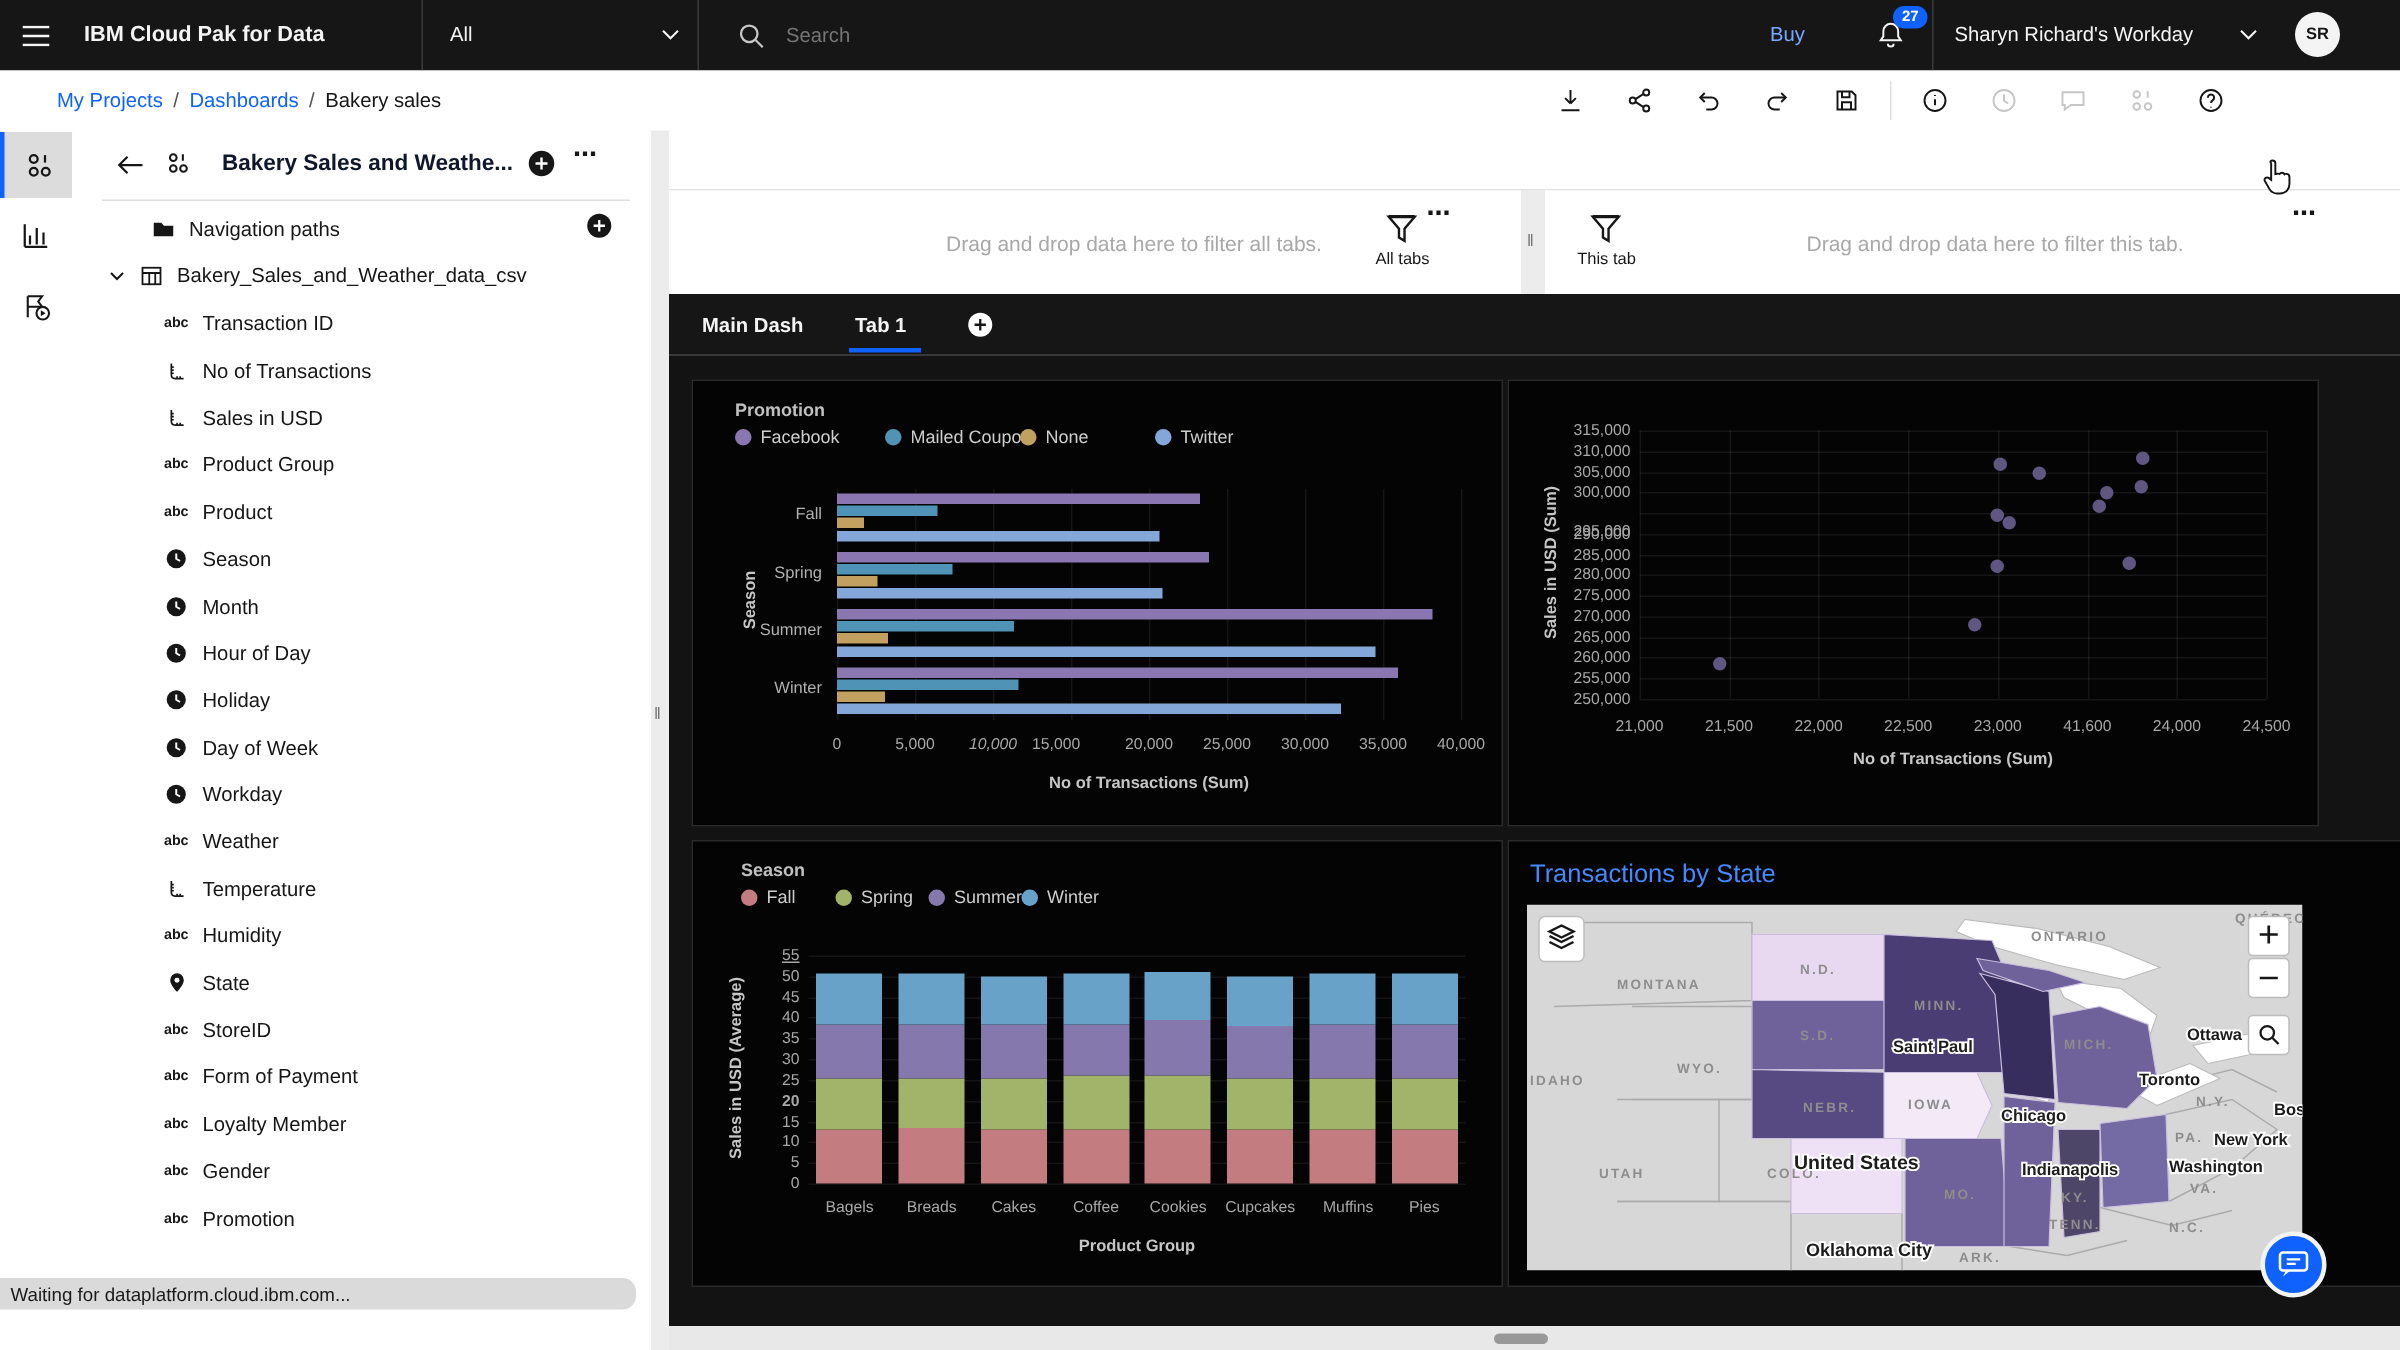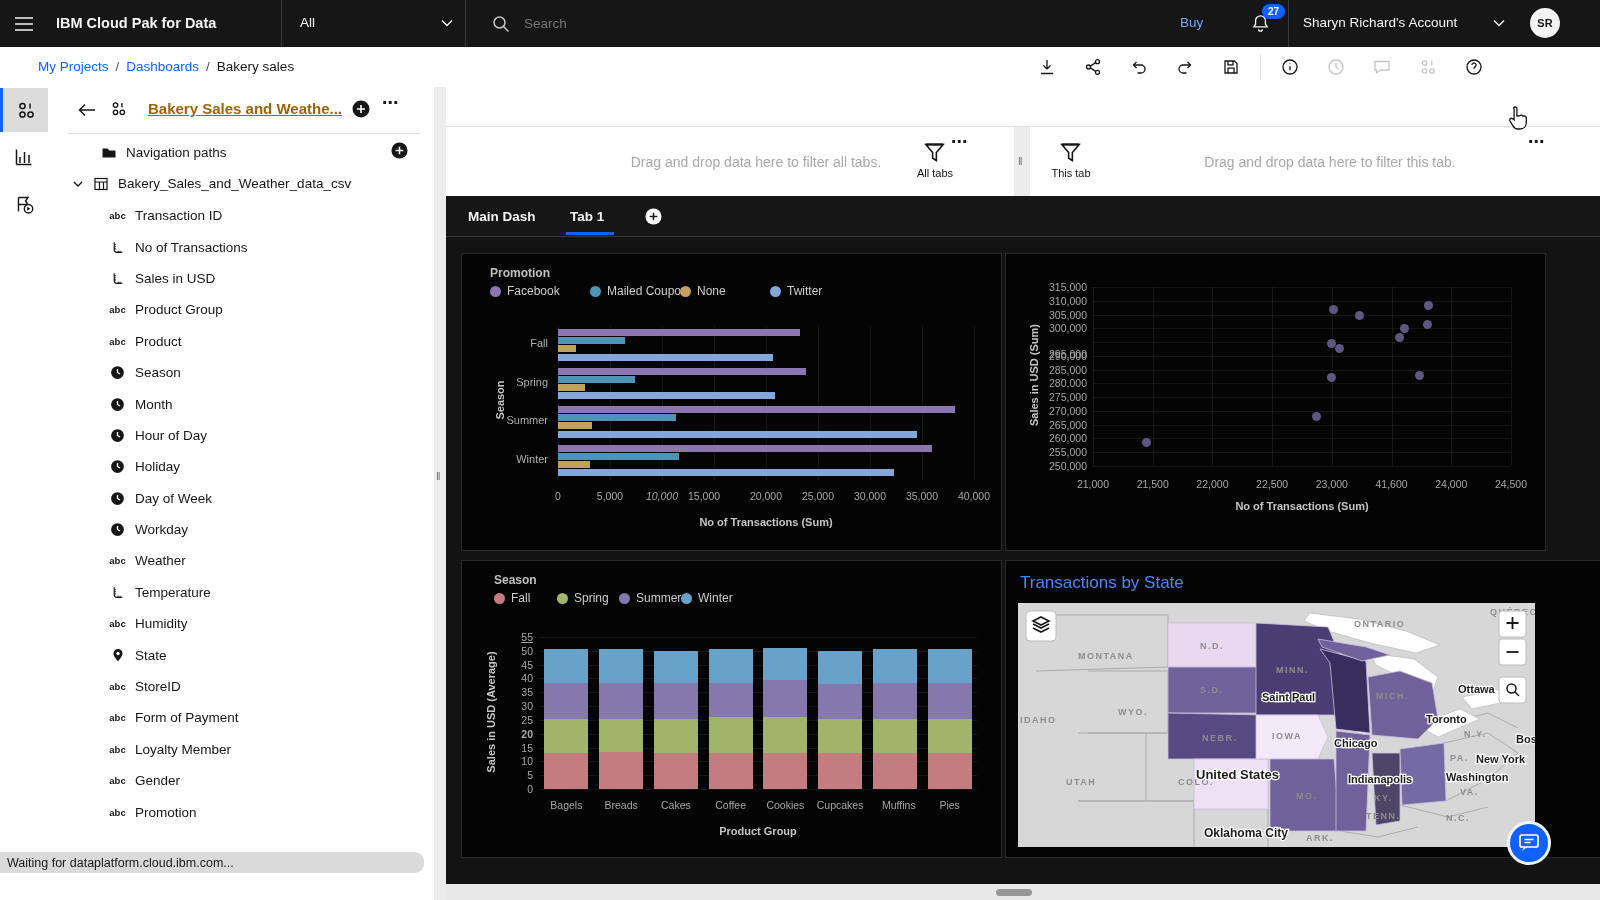--- a/index.html
+++ b/index.html
@@ -13,21 +13,21 @@
   
   .subbar{left:0;top:47px;width:1600px;height:40px;background:#fff;}
   .crumb a{color:#0f62fe;text-decoration:none;}
   .crumb{font-size:13.5px;color:#161616;}
   .crumb .sep{color:#525252;padding:0 7px;}
   
   .rail{left:0;top:87px;width:48px;height:813px;background:#fff;border-right:1px solid #e0e0e0;}
   .rail-item{left:0;width:48px;height:44px;display:flex;align-items:center;justify-content:center;}
   .rail-sel{background:#dcdcdc;border-left:3px solid #0f62fe;box-sizing:border-box;}
   .sidepanel{left:48px;top:87px;width:386px;height:813px;background:#fff;}
-  .p-title{font-size:15px;font-weight:bold;color:#a16207;white-space:nowrap;text-decoration:underline;}
+  .p-title{font-size:15px;font-weight:bold;color:#0f172a;white-space:nowrap;}
   .p-divider{left:20px;top:46px;width:352px;height:1px;background:#e0e0e0;}
   .frow{display:flex;align-items:center;height:31.4px;font-size:13.5px;color:#161616;}
   .ficon{width:17px;display:inline-flex;justify-content:center;margin-right:9px;flex:0 0 17px;}
   .abc{font-size:9.5px;font-weight:bold;color:#161616;letter-spacing:0;}
   .gutter{left:434px;top:87px;width:12px;height:813px;background:#ececec;}
   .ghandle{color:#6f6f6f;font-size:11px;letter-spacing:1px;}
   
   .dashbar{left:446px;top:87px;width:1154px;height:40px;background:#fff;border-bottom:1px solid #e0e0e0;box-sizing:border-box;}
   .filterbar{top:127px;height:69px;background:#fff;}
   .funnel-label{font-size:11px;color:#161616;text-align:center;}
@@ -83,21 +83,21 @@
     <div class="abs tb-text" style="left:1180px;top:15px;color:#78a9ff;">Buy</div>
     <div class="abs icnbtn" style="left:1244px;top:7px;width:32px;height:32px;">
       <svg width="19" height="20" viewBox="0 0 20 20">
           <path d="M10 2.5a5.2 5.2 0 0 0-5.2 5.2v3.6L3 14h14l-1.8-2.7V7.7A5.2 5.2 0 0 0 10 2.5z" fill="none" stroke="#f4f4f4" stroke-width="1.4"></path>
           <path d="M8 16.5a2 2 0 0 0 4 0" fill="none" stroke="#f4f4f4" stroke-width="1.4"></path>
         </svg>
     </div>
     <div class="abs" style="left:1262px;top:4px;min-width:15px;height:15px;padding:0 4px;background:#0f62fe;border-radius:9px;color:#fff;font-size:10px;font-weight:bold;display:flex;align-items:center;justify-content:center;">27</div>
     <div class="abs tb-divider" style="left:1288px;"></div>
     <div class="abs" style="left:1289px;top:0;width:232px;height:47px;">
-      <span class="abs tb-text" style="left:14px;top:15px;white-space:nowrap;">Sharyn Richard's Account</span>
+      <span class="abs tb-text" style="left:14px;top:15px;white-space:nowrap;">Sharyn Richard's Workday</span>
       <svg class="abs" style="left:204px;top:19px;" width="12" height="8" viewBox="0 0 12 8">
           <path d="M1 1.5l5 5 5-5" stroke="#f4f4f4" stroke-width="1.4" fill="none"></path>
         </svg>
     </div>
     <div class="abs" style="left:1530px;top:8px;width:30px;height:30px;border-radius:50%;background:#f4f4f4;color:#161616;font-size:11px;font-weight:bold;display:flex;align-items:center;justify-content:center;">SR</div>
   </div>
 
   <div class="abs subbar">
     <div class="abs crumb" style="left:38px;top:12px;">
       <a href="#">My Projects</a><span class="sep">/</span><a href="#">Dashboards</a><span class="sep">/</span><span>Bakery sales</span>

